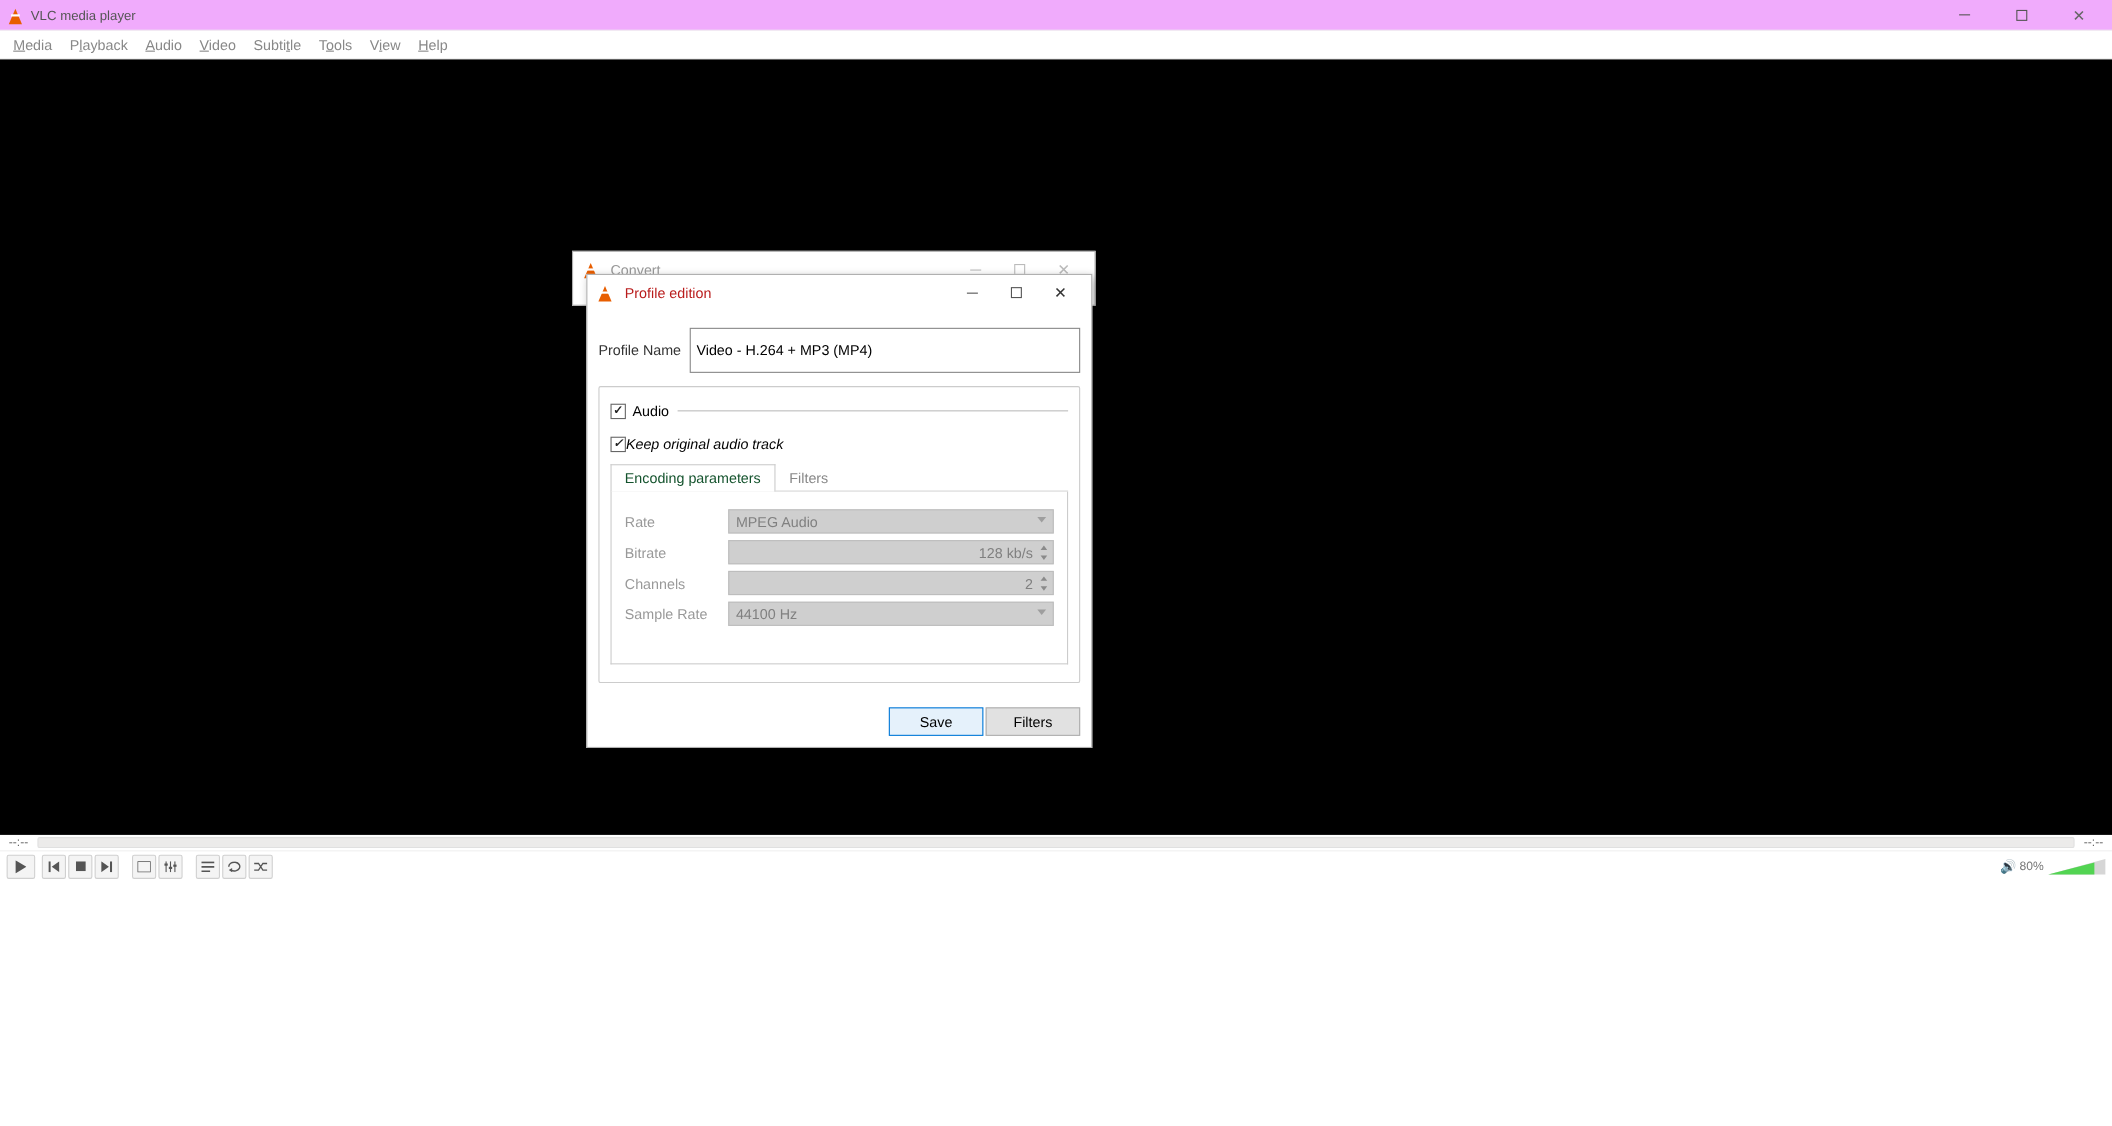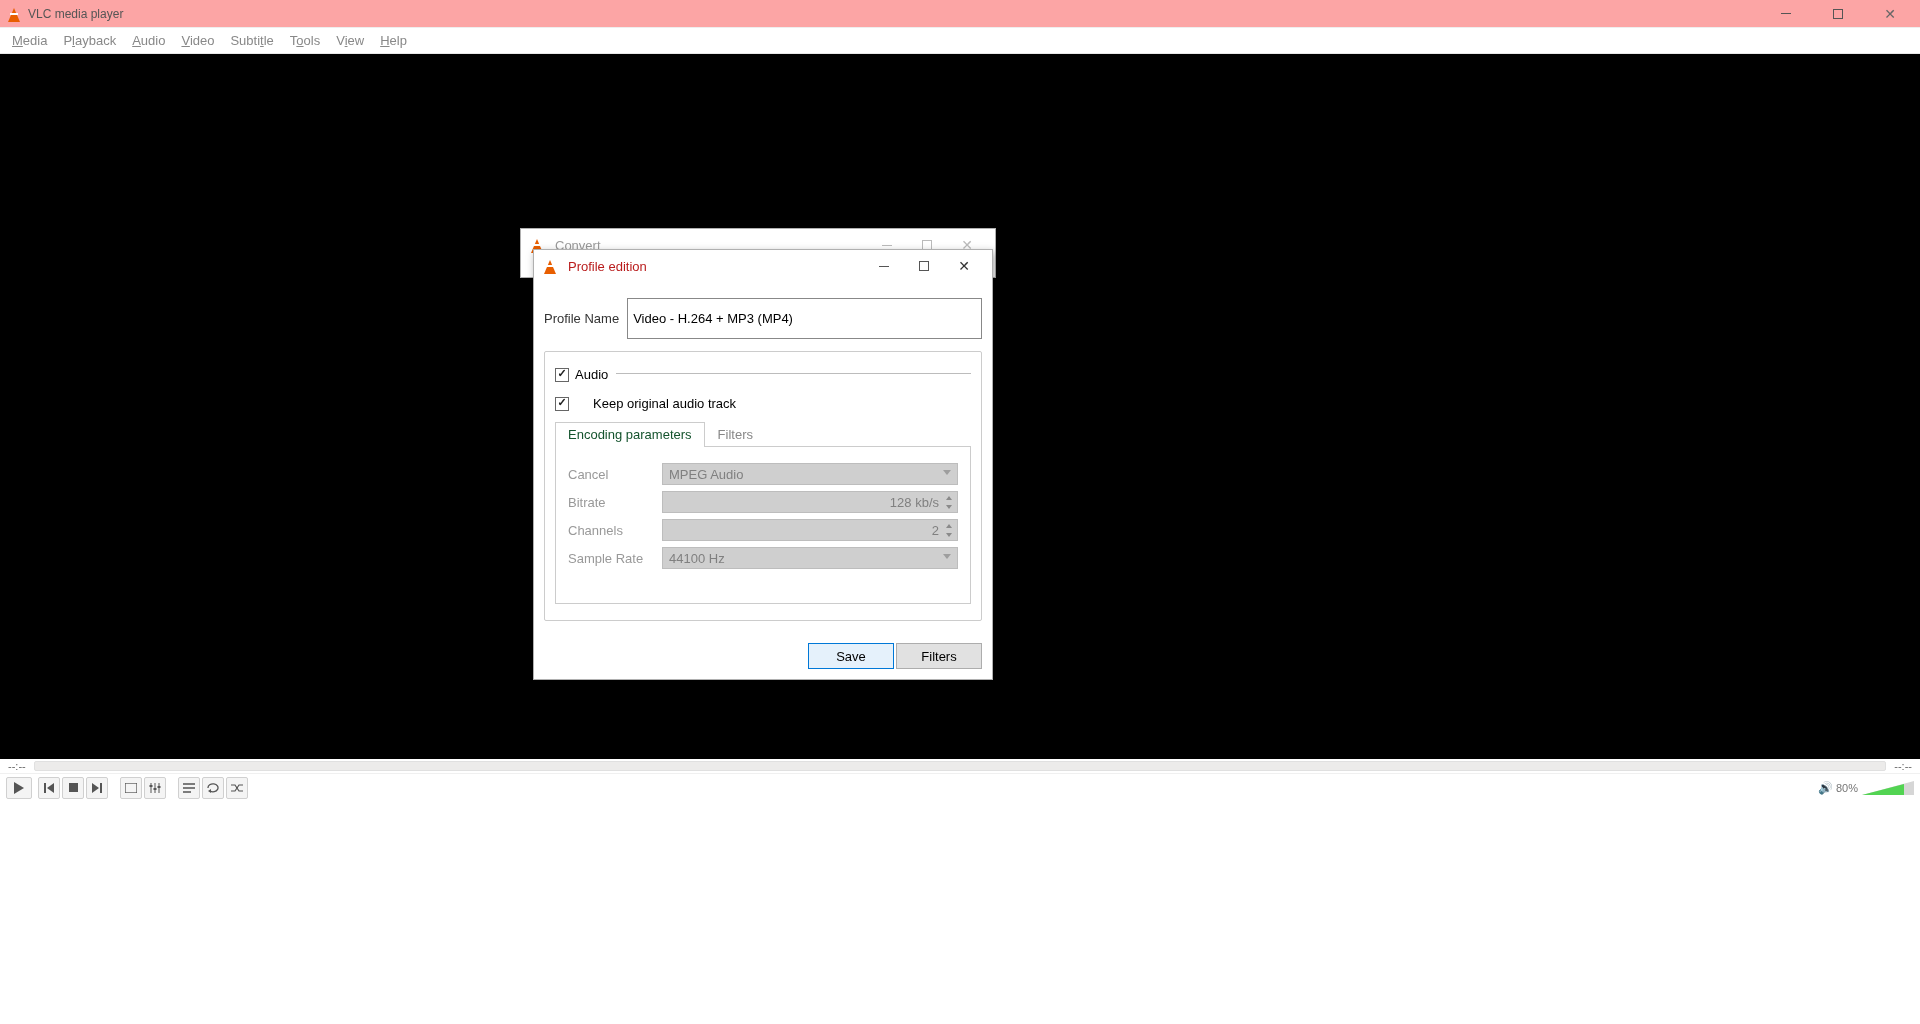--- a/index.html
+++ b/index.html
@@ -1,19 +1,19 @@
 <!DOCTYPE html>
 <html><head>
   <meta charset="utf-8">
   <style>
     * { box-sizing: border-box; margin: 0; padding: 0; font-family: "Segoe UI", Tahoma, sans-serif; }
     body { width: 1920px; height: 1024px; overflow: hidden; background: #fff; position: relative; }
 
     
-    .titlebar { height: 28px; background: #fca5a5; display: flex; align-items: center; padding: 0 6px; border-bottom: 1px solid #eee; }
+    .titlebar { height: 28px; background: #f0abfc; display: flex; align-items: center; padding: 0 6px; border-bottom: 1px solid #eee; }
     .app-icon { width: 16px; height: 16px; margin-right: 6px; display:flex; align-items:flex-end; justify-content:center; }
     .cone-shape { width:0; height:0; border-left:6px solid transparent; border-right:6px solid transparent; border-bottom:14px solid #e85e00; position:relative; }
     .cone-stripe { position:absolute; top:5px; left:-4px; width:8px; height:2px; background:#fff; }
     .titlebar-title { font-size: 12px; color: #555; flex:1; }
     .win-controls { display:flex; gap: 24px; align-items:center; padding-right: 10px; }
     .win-btn { width: 28px; height: 20px; display:flex; align-items:center; justify-content:center; color:#666; font-size: 14px; cursor:pointer; }
 
     
     .menubar { height: 26px; background:#fff; display:flex; align-items:center; padding: 0 4px; border-bottom:1px solid #e8e8e8; }
     .menu-item { padding: 2px 8px; font-size: 13px; color:#888; cursor:pointer; }
@@ -67,21 +67,21 @@
     .tab-panel { border:1px solid #ccc; border-top:none; padding:8px 10px 16px 10px; }
 
     
     .group { position:relative; margin-top:4px; }
     .group-line { border-top:1px solid #bcbcbc; position:absolute; left:0; right:0; top:9px; }
     .group-legend { position:relative; background:#fff; display:inline-flex; align-items:center; gap:6px; padding-right:8px; z-index:2; }
     .chk { width:14px; height:14px; border:1px solid #666; display:inline-flex; align-items:center; justify-content:center; font-size:11px; color:#222; cursor:pointer; background:#fff; }
     .chk.checked::after { content:"✓"; position:relative; top:-1px; font-weight:bold; }
     .grp-label { font-size:13px; }
 
-    .inner-check-row { display:flex; align-items:center; gap:24px; margin:10px 0 10px 0; }
+    .inner-check-row { display:flex; align-items:center; gap:0; margin:10px 0 10px 0;font-style:italic; }
 
     
     .subtabs { display:flex; border-bottom:1px solid #ccc; margin-top:4px; }
     .subtab { padding:4px 12px 5px 12px; font-size:13px; color:#888; border:1px solid transparent; border-bottom:none; position:relative; top:1px; cursor:pointer; }
     .subtab.active { color:#14532d; border-color:#ccc; background:#fff; }
     .subpanel { border:1px solid #ccc; border-top:none; padding:10px 12px 28px 12px; background:#fff; }
 
     .param-row { display:flex; align-items:center; margin:6px 0; gap:10px; }
     .param-label { width:84px; font-size:13px; color:#999; }
     .disabled-select { flex:1; height:22px; background:#cfcfcf; border:1px solid #bdbdbd; display:flex; align-items:center; padding:0 6px 0 6px; font-size:13px; color:#808080; position:relative; }
@@ -199,21 +199,21 @@
                 <span class="chk checked"></span>
                 <span class="grp-label">Keep original audio track</span>
               </div>
 
               <div class="subtabs">
                 <div class="subtab active">Encoding parameters</div>
                 <div class="subtab">Filters</div>
               </div>
               <div class="subpanel">
                 <div class="param-row">
-                  <span class="param-label">Cancel</span>
+                  <span class="param-label">Rate</span>
                   <div class="disabled-select">
                     <span>MPEG Audio</span>
                     <span class="caret"></span>
                   </div>
                 </div>
                 <div class="param-row">
                   <span class="param-label">Bitrate</span>
                   <div class="disabled-spin">
                     <span>128 kb/s</span>
                     <div class="spin-btns">

